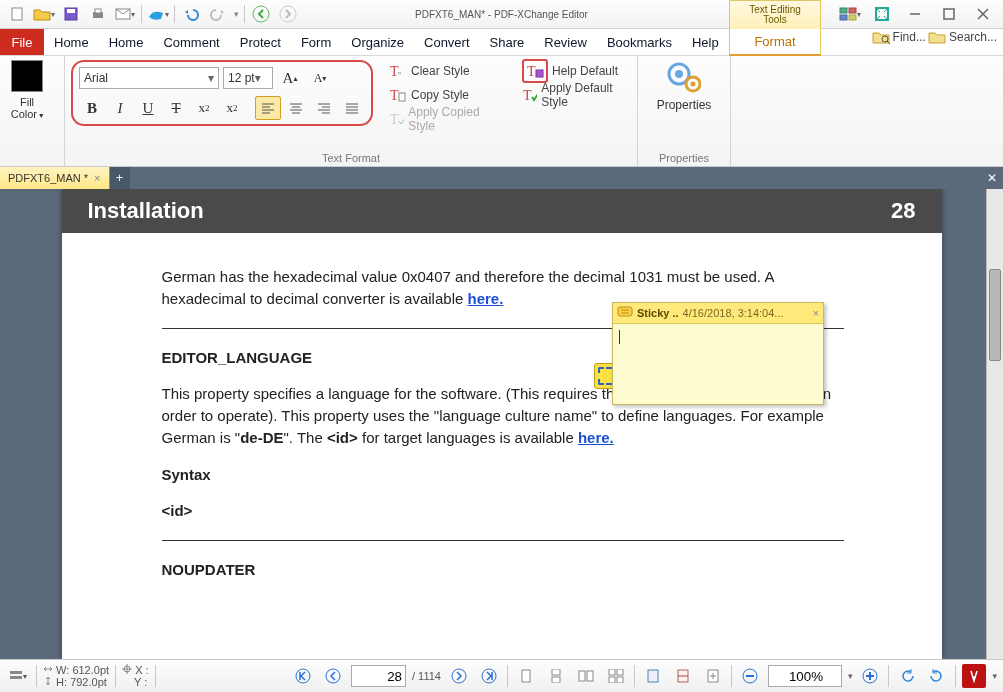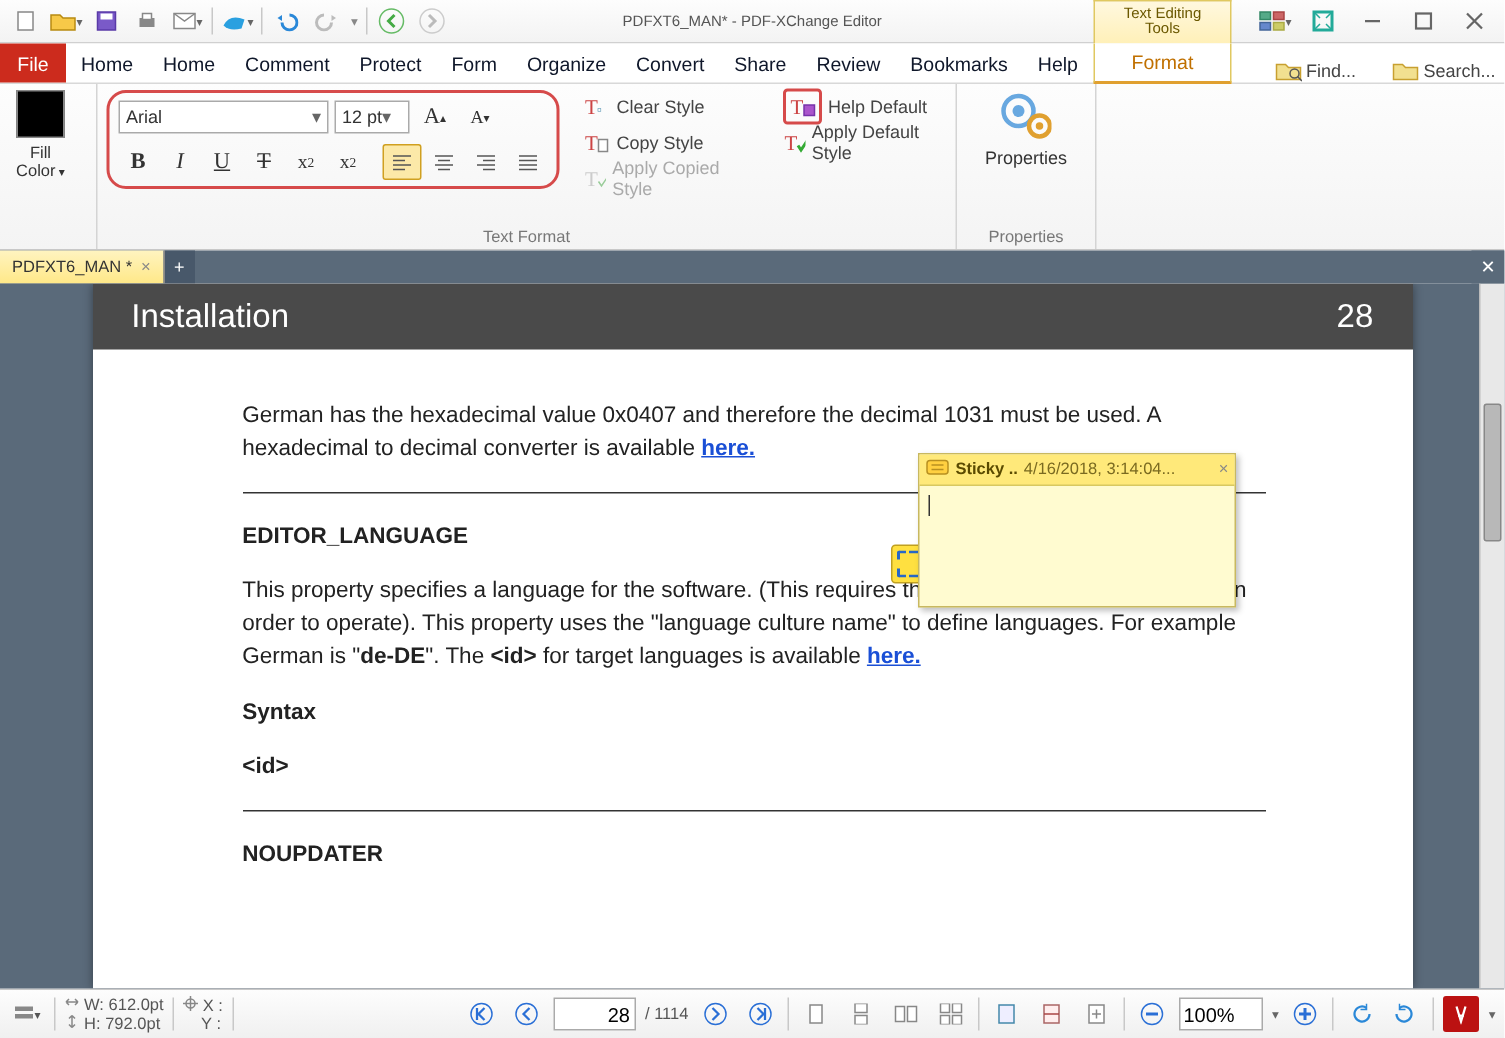--- a/index.html
+++ b/index.html
@@ -8,21 +8,21 @@
 .qat-btn{width:24px;height:22px;display:flex;align-items:center;justify-content:center;border:1px solid transparent;border-radius:2px}
 .qat-sep{width:1px;height:18px;background:#c8c8c8;margin:0 2px}
 .app-title{position:absolute;left:50%;transform:translateX(-50%);font-size:10px;color:#555}
 .context-tab-outer{position:absolute;right:182px;top:0;width:90px;height:28px;background:linear-gradient(#fff8df,#fff0b8);border:1px solid #e0c860;border-bottom:none;display:flex;flex-direction:column;align-items:center;justify-content:center;font-size:10px;line-height:10px;color:#6b5800}
 .title-right{position:absolute;right:6px;top:2px;display:flex;align-items:center;gap:6px}
 .win-btn{width:28px;height:22px;display:flex;align-items:center;justify-content:center;color:#666}
 .menu-bar{height:26px;background:#fff;border-bottom:1px solid #d8d8d8;display:flex;align-items:stretch;position:relative}
 .file-tab{background:#cc2b1d;color:#fff;width:44px;display:flex;align-items:center;justify-content:center;font-size:13px}
 .menu-item{padding:0 10px;display:flex;align-items:center;font-size:13px;color:#0f172a}
 .format-tab{position:absolute;right:182px;width:90px;background:#fff;border:1px solid #e0c860;border-top:none;border-bottom:2px solid #e0a030;color:#c07000;display:flex;align-items:center;justify-content:center;font-size:13px;height:25px}
-.menu-right{position:absolute;right:6px;display:flex;gap:24px;align-items:flex-end;height:100%}
+.menu-right{position:absolute;right:6px;display:flex;gap:2px;align-items:flex-start;height:100%}
 .menu-right-btn{display:flex;align-items:center;gap:3px;font-size:12px;color:#444}
 .ribbon{height:110px;background:linear-gradient(#fdfdfd,#f4f4f4);border-bottom:1px solid #c8c8c8;display:flex}
 .ribbon-group{border-right:1px solid #d4d4d4;display:flex;flex-direction:column;padding:4px 6px 2px}
 .ribbon-group-content{flex:1;display:flex;align-items:flex-start;gap:4px}
 .ribbon-group-label{text-align:center;font-size:11px;color:#777;padding-top:2px}
 .fillcolor{width:42px;display:flex;flex-direction:column;align-items:center;gap:4px}
 .fillcolor-swatch{width:30px;height:30px;background:#000;border:1px solid #888}
 .text-format-box{border:2px solid #d64a4a;border-radius:13px;padding:4px 6px}
 .font-row{display:flex;gap:4px;align-items:center;margin-bottom:6px}
 .combo{border:1px solid #aaa;background:#fff;height:20px;display:flex;align-items:center;padding:0 4px;font-size:12px;color:#333}
@@ -35,42 +35,42 @@
 .style-btn{display:flex;align-items:center;gap:4px;height:22px;font-size:12px;color:#444;padding:0 4px}
 .style-btn.disabled{color:#aaa}
 .make-default-box{border:2px solid #d64a4a;border-radius:3px;padding:2px}
 .prop-col{display:flex;flex-direction:column;align-items:center;gap:4px;padding:2px 8px}
 .doc-tab-bar{height:22px;background:#5a6a7a;display:flex;align-items:stretch}
 .doc-tab{background:linear-gradient(#fff4c0,#ffe888);color:#333;padding:0 8px;display:flex;align-items:center;gap:6px;font-size:11px;border-right:1px solid #888}
 .doc-tab-add{width:20px;background:#48586a;color:#fff;display:flex;align-items:center;justify-content:center}
 .doc-tab-close-right{margin-left:auto;width:22px;background:#5a6a7a;color:#fff;display:flex;align-items:center;justify-content:center}
 .viewer{height:470px;background:#5a6a7a;position:relative;display:flex;justify-content:center;overflow:hidden}
 .page{background:#fff;width:880px;margin-top:0;box-shadow:0 0 6px rgba(0,0,0,.4);position:relative}
-.page-header{background:#4a4a4a;color:#fff;height:44px;display:flex;align-items:center;justify-content:space-between;padding:0 26px;font-size:22px;font-weight:400}
+.page-header{background:#4a4a4a;color:#fff;height:44px;display:flex;align-items:center;justify-content:space-between;padding:0 26px;font-size:22px;font-weight:700}
 .page-body{padding:18px 98px 20px 100px;font-size:15px;color:#222;line-height:1.45}
 .page-body a{color:#1a4fd6;text-decoration:underline;font-weight:600}
 .page-body hr{border:none;border-top:1px solid #333;margin:18px 0}
 .page-body .bold{font-weight:700}
 .sticky-icon{position:absolute;left:532px;top:174px;width:28px;height:24px;background:#ffe040;border:1px solid #c0a020;border-radius:3px}
 .sticky-icon::before{content:"";position:absolute;inset:3px;border:2px dashed #2868c8;border-radius:2px}
 .sticky{position:absolute;left:612px;top:113px;width:210px;background:#fffbd0;border:1px solid #c8b860;box-shadow:2px 2px 4px rgba(0,0,0,.25)}
 .sticky-head{background:#ffe97a;height:20px;display:flex;align-items:center;gap:4px;padding:0 4px;font-size:11px;color:#5a4a00;border-bottom:1px solid #d8c860}
 .sticky-head .title{font-weight:700}
 .sticky-head .date{color:#7a6a20}
 .sticky-head .x{margin-left:auto;color:#888}
 .sticky-body{height:72px;padding:4px;font-size:12px;position:relative}
 .sticky-body .caret{border-left:1px solid #333;height:14px;width:0;position:absolute;left:6px;top:6px}
 .scroll-v{position:absolute;right:0;top:0;width:16px;height:100%;background:#e8e8e8;border-left:1px solid #bbb}
 .scroll-v .thumb{position:absolute;left:2px;right:2px;top:80px;height:90px;background:#b8b8b8;border:1px solid #888;border-radius:2px}
 .status-bar{height:32px;background:linear-gradient(#fdfdfd,#f0f0f0);border-top:1px solid #c8c8c8;display:flex;align-items:center;padding:0 6px;gap:6px;font-size:11px;color:#555}
 .status-sep{width:1px;height:22px;background:#c8c8c8}
 .sb-btn{width:22px;height:22px;display:flex;align-items:center;justify-content:center;border:1px solid transparent;border-radius:2px}
 .sb-nav{color:#2a6fd6;font-weight:700}
 .sb-page-input{width:48px;height:18px;border:1px solid #aaa;text-align:right;padding-right:3px;background:#fff}
-.zoom-input{width:50px;height:18px;border:1px solid #aaa;background:#fff;padding-left:2px}
+.zoom-input{width:50px;height:18px;border:1px solid #aaa;background:#fff;padding-left:20px}
 svg{display:block}
 .dim-stack{display:flex;flex-direction:column;line-height:12px}
 </style>
 </head>
 <body>
 
 <div class="title-bar">
   <div class="qat">
     <div class="qat-btn">
         <svg width="16" height="16">

